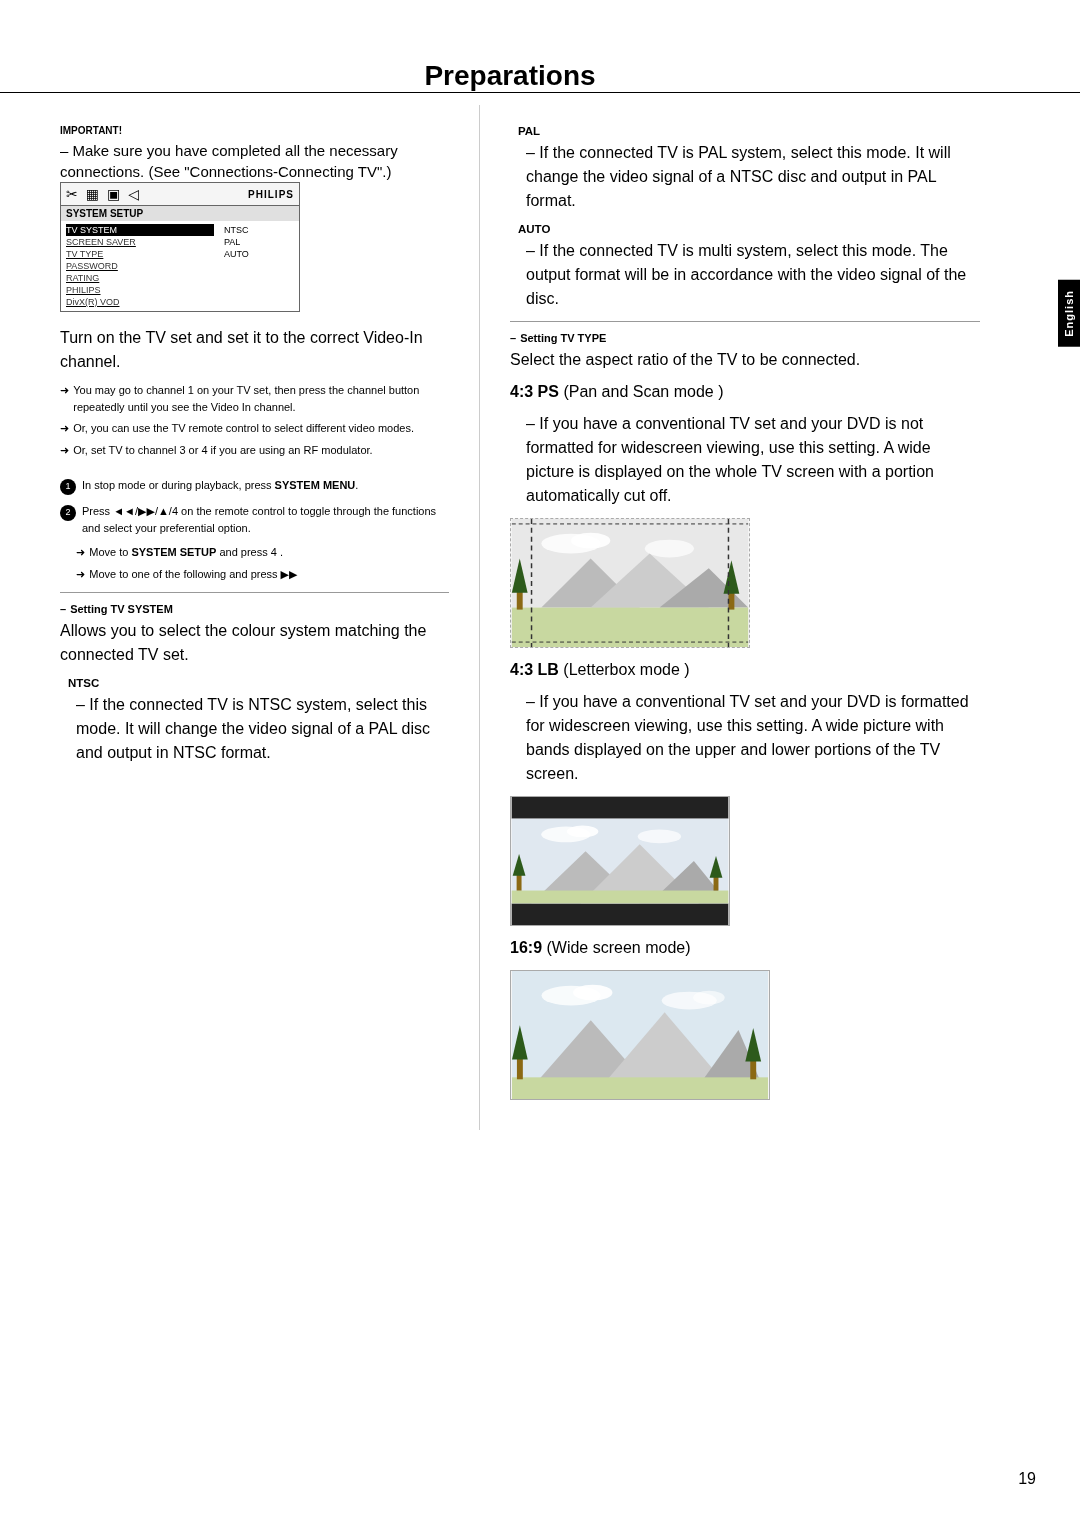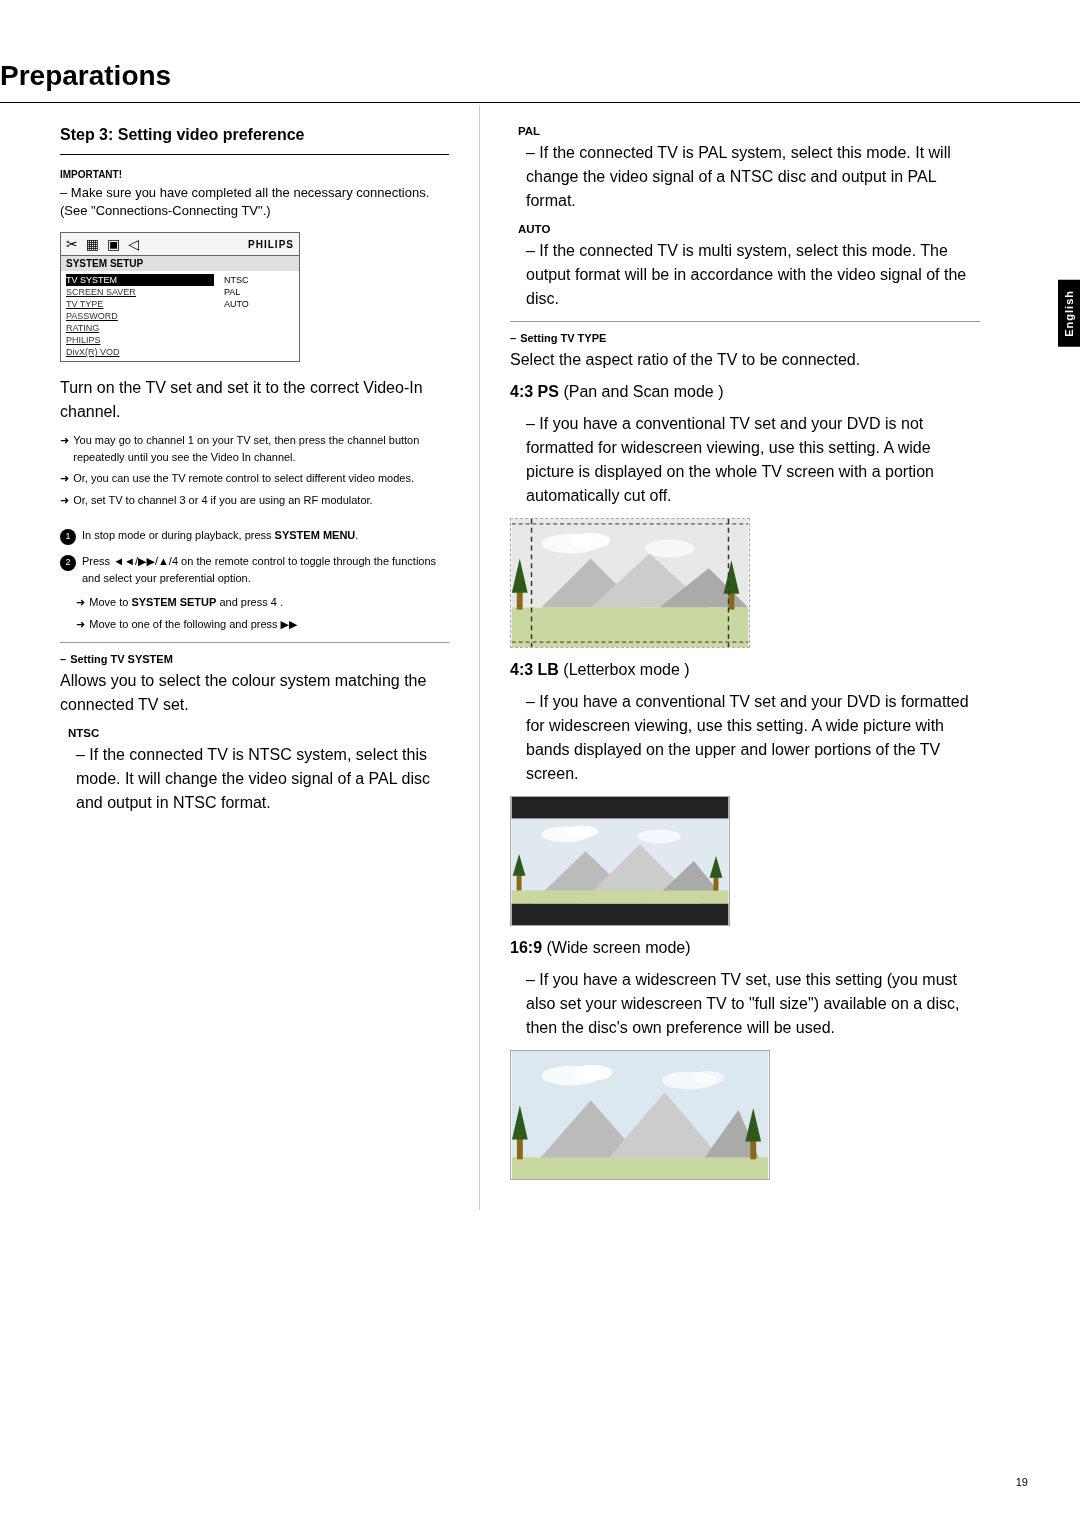--- a/index.html
+++ b/index.html
@@ -33,33 +33,32 @@
       font-size: 11px;
       font-weight: bold;
       letter-spacing: 1px;
       width: 22px;
     }
 
     
     .page-number {
       position: absolute;
       bottom: 40px;
-      right: 52px;
-      font-size: 11px;
+      right: 44px;
+      font-size: 16px;
     }
 
     
     .page-title {
-      text-align: left;
+      text-align: center;
       font-size: 28px;
       font-weight: bold;
       padding-right: 60px;
-      padding-bottom: 10px;
       border-bottom: 1px solid #000;
-      margin-bottom: 2px;
+      margin-bottom: 12px;
     }
 
     
     .content-columns {
       display: flex;
       padding-top: 0;
     }
 
     .left-col {
       width: 480px;
@@ -82,22 +81,21 @@
       padding-bottom: 8px;
     }
 
     .important-label {
       font-weight: bold;
       font-size: 10px;
       margin-bottom: 4px;
     }
 
     .important-text {
-      font-size: 13px;
-      margin-bottom: 12px;
+      font-size: 15px;
       line-height: 1.4;
     }
 
     
     .menu-box {
       border: 1px solid #666;
       margin-bottom: 14px;
       width: 240px;
     }
 
@@ -287,21 +285,20 @@
 <div class="page-container">
 
   <div class="page-title">Preparations</div>
 
   <div class="english-tab">English</div>
 
   <div class="content-columns">
 
     <div class="left-col">
 
-      <div class="step-heading">Step 3:  Setting video preference</div>
 
       <div class="important-label">IMPORTANT!</div>
       <div class="important-text">–  Make sure you have completed all the necessary connections. (See "Connections-Connecting TV".)</div>
 
       
       <div class="menu-box">
         <div class="menu-header">
           <span class="menu-icon">✂</span>
           <span class="menu-icon">▦</span>
           <span class="menu-icon">▣</span>
@@ -461,21 +458,20 @@
           <rect x="5" y="78" width="5" height="17" fill="#8B6914"></rect>
           <polygon points="7.5,58 1,80 14,80" fill="#2d5a1b"></polygon>
           <rect x="205" y="80" width="5" height="15" fill="#8B6914"></rect>
           <polygon points="207.5,60 201,82 214,82" fill="#2d5a1b"></polygon>
         </svg>
       </div>
 
       <p class="body-text">
         <strong>16:9</strong>&nbsp;<span>(Wide screen mode)</span>
       </p>
-      <p class="body-text indent">–  If you have a widescreen TV set, use this setting (you must also set your widescreen TV to "full size") available on a disc, then the disc's own preference will be used.</p>
 
       <div class="img-wide">
         <svg viewBox="0 0 260 130" xmlns="http://www.w3.org/2000/svg">
 
           <rect x="0" y="0" width="260" height="130" fill="#dce8f0"></rect>
 
           <ellipse cx="60" cy="25" rx="30" ry="10" fill="#fff" opacity="0.8"></ellipse>
           <ellipse cx="82" cy="22" rx="20" ry="8" fill="#fff" opacity="0.9"></ellipse>
           <ellipse cx="180" cy="30" rx="28" ry="9" fill="#fff" opacity="0.7"></ellipse>
           <ellipse cx="200" cy="27" rx="16" ry="7" fill="#fff" opacity="0.6"></ellipse>

